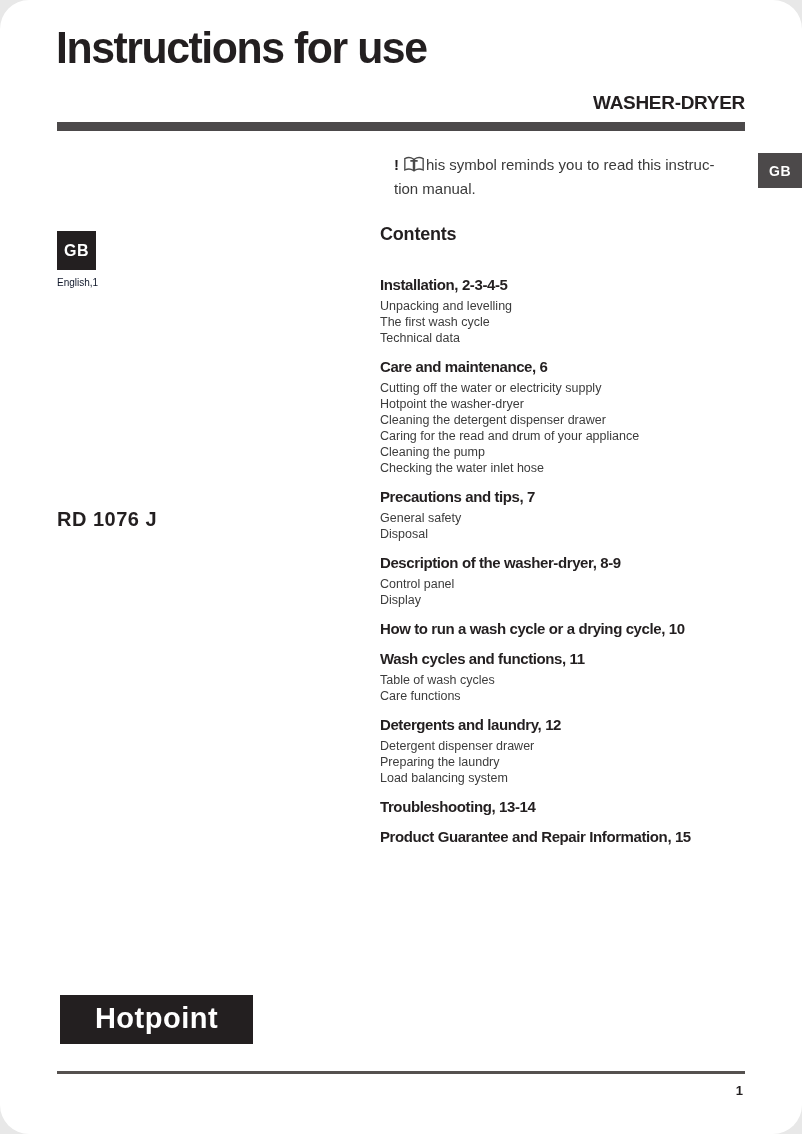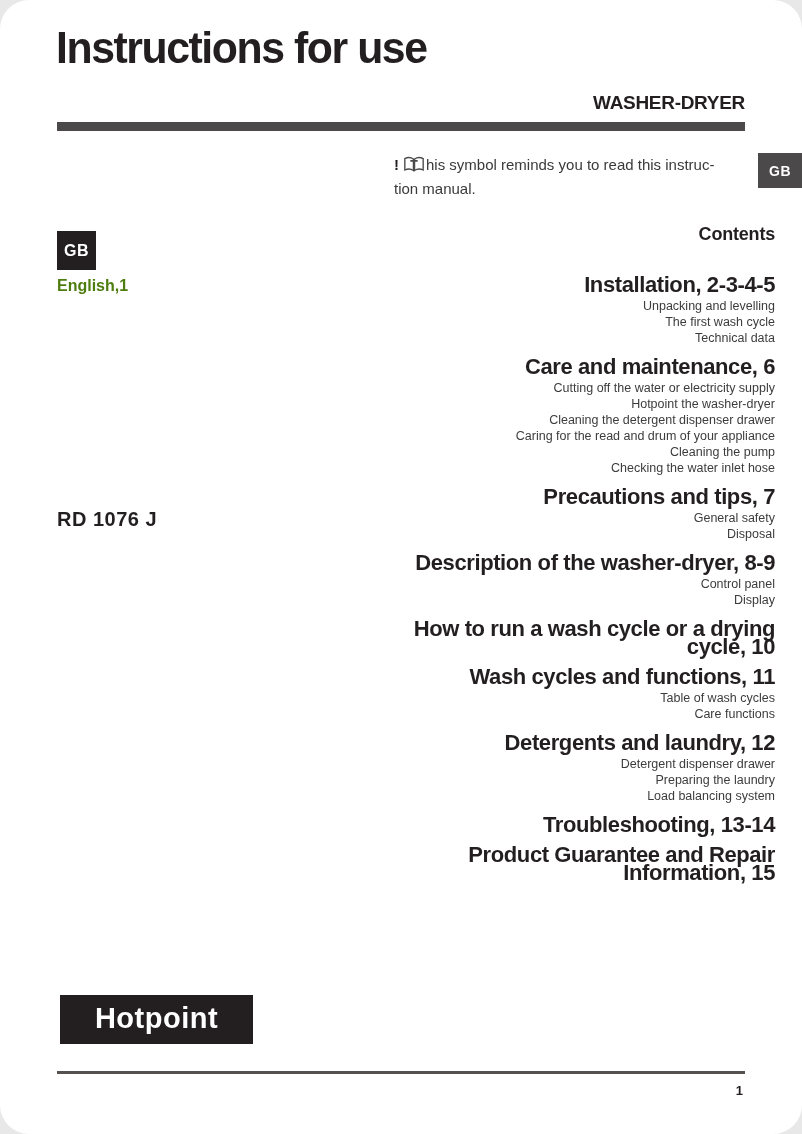--- a/index.html
+++ b/index.html
@@ -91,50 +91,49 @@
     font-weight: bold;
     letter-spacing: 0.5px;
     display: flex;
     align-items: center;
     justify-content: center;
   }
   .language-label {
     position: absolute;
     left: 57px;
     top: 277px;
-    font-size: 16px;
-    font-weight: bold;
-    color: #4d7c0f;
+    font-size: 10px;
+    font-weight: normal;
+    color: #0f172a;
   }
   .model-number {
     position: absolute;
     left: 57px;
     top: 508px;
     font-size: 20px;
     font-weight: bold;
     letter-spacing: 0.5px;
     color: #231f20;
   }
   .contents {
     position: absolute;
     left: 380px;
     top: 225px;
     width: 395px;
-    text-align: right;
   }
   .contents h2 {
     font-size: 18px;
     line-height: 19px;
     font-weight: bold;
     color: #231f20;
     margin-bottom: 32px;
     letter-spacing: -0.2px;
   }
   .contents h3 {
-    font-size: 22px;
+    font-size: 15px;
     line-height: 18px;
     font-weight: bold;
     color: #231f20;
     margin: 12px 0 4px 0;
     letter-spacing: -0.4px;
   }
   .contents ul {
     list-style: none;
   }
   .contents li {

